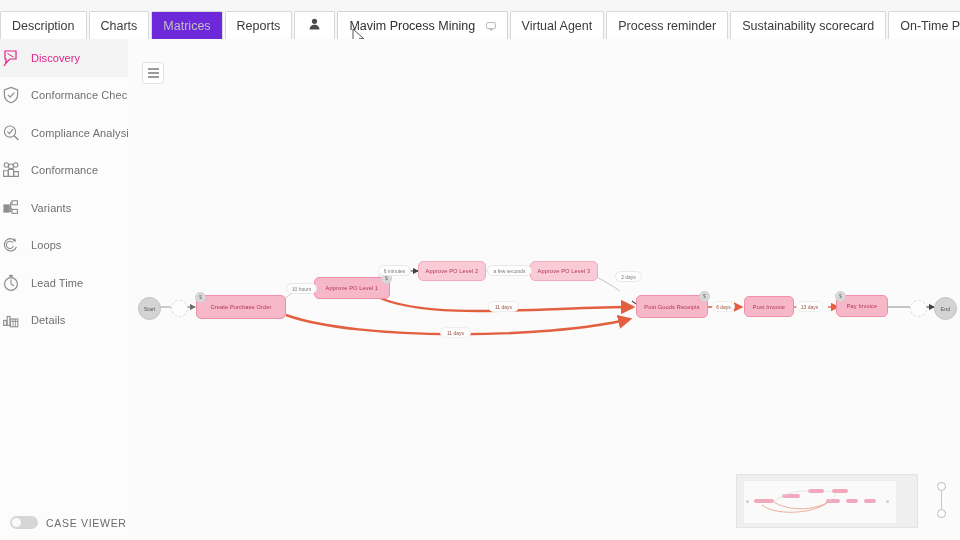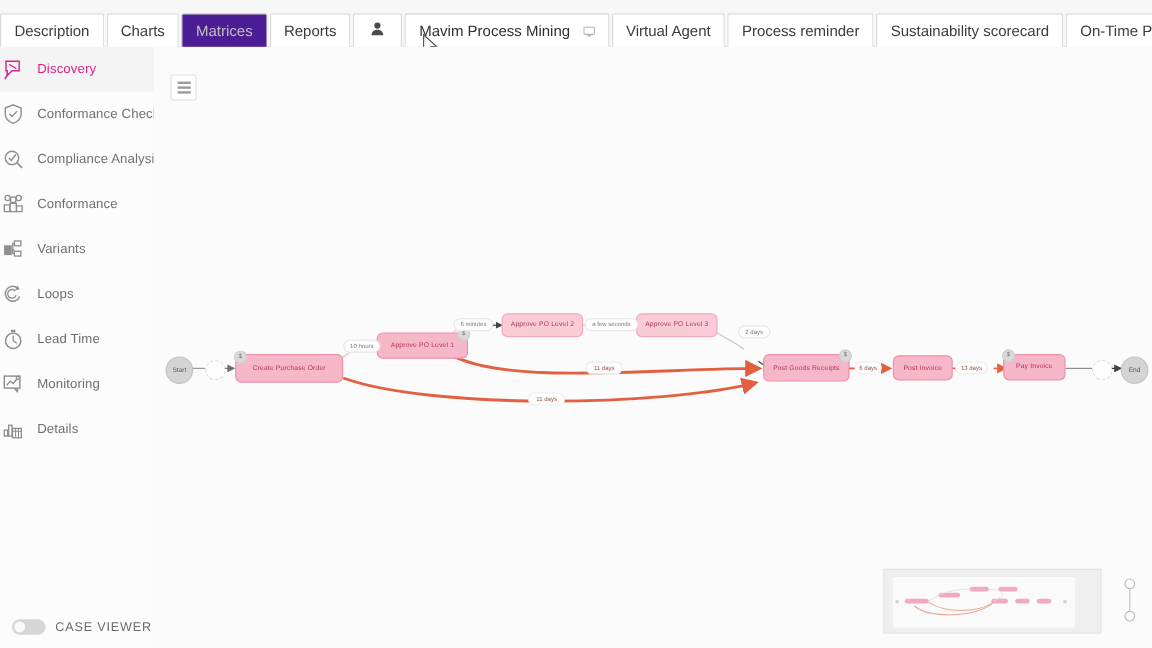--- a/index.html
+++ b/index.html
@@ -22,21 +22,21 @@
     padding:0 11px;
     font-size:12.5px;color:#3b3b3b;
     background:#ffffff;
     border:1px solid #d8d8d8;
     border-bottom:none;
     margin-right:2px;
     white-space:nowrap;
     position:relative;bottom:-1px;
     border-radius:2px 2px 0 0;
   }
-  .tab.disabled{color:#c0c0c0;background:#4c1d95;}
+  .tab.disabled{color:#c0c0c0;background:#6d28d9;}
   .tab.active{
     background:#ffffff;color:#2f2f2f;border-color:#d3d3d3;
     box-shadow:0 -1px 0 #ffffff inset;
   }
   .tab.icononly{padding:0 14px;display:flex;align-items:center;justify-content:center;}
   .tab .screen-ico{display:inline-block;margin-left:7px;vertical-align:middle;opacity:.55;}
   .first-gap{width:1px;}
 
   
   .cursor{
@@ -280,31 +280,20 @@
         <svg width="20" height="20" viewBox="0 0 20 20">
           <circle cx="10" cy="11" r="6.4" fill="none" stroke="#8e8e8e" stroke-width="1.2"></circle>
           <path d="M10 11 L10 6.6 M10 11 L13 13" stroke="#8e8e8e" stroke-width="1.1" fill="none"></path>
           <rect x="8.2" y="1.8" width="3.6" height="2" fill="#8e8e8e"></rect>
         </svg>
       </span>
       <span class="nav-label">Lead Time</span>
     </div>
 
 
-    <div class="nav-item">
-      <span class="ico">
-        <svg width="20" height="20" viewBox="0 0 20 20">
-          <rect x="2.6" y="3.4" width="13" height="10" fill="none" stroke="#8e8e8e" stroke-width="1.2"></rect>
-          <path d="M4.6 11 L7.6 7.6 L10 9.6 L13.4 5.4" fill="none" stroke="#8e8e8e" stroke-width="1.1"></path>
-          <circle cx="13.8" cy="5" r="1.3" fill="none" stroke="#8e8e8e" stroke-width="1"></circle>
-          <path d="M10 13.4 L13.6 17.4 L14.6 14.6 Z" fill="#8e8e8e"></path>
-        </svg>
-      </span>
-      <span class="nav-label">Monitoring</span>
-    </div>
 
     <div class="nav-item">
       <span class="ico">
         <svg width="20" height="20" viewBox="0 0 20 20">
           <rect x="2.6" y="10.4" width="2.8" height="5" fill="none" stroke="#8e8e8e" stroke-width="1.1"></rect>
           <rect x="6.2" y="6.4" width="2.8" height="9" fill="none" stroke="#8e8e8e" stroke-width="1.1"></rect>
           <rect x="9.4" y="9" width="7.4" height="7.8" fill="none" stroke="#8e8e8e" stroke-width="1.1"></rect>
           <path d="M9.4 11.4 H16.8 M12 9 V16.8 M14.4 9 V16.8" stroke="#8e8e8e" stroke-width="0.9"></path>
         </svg>
       </span>

